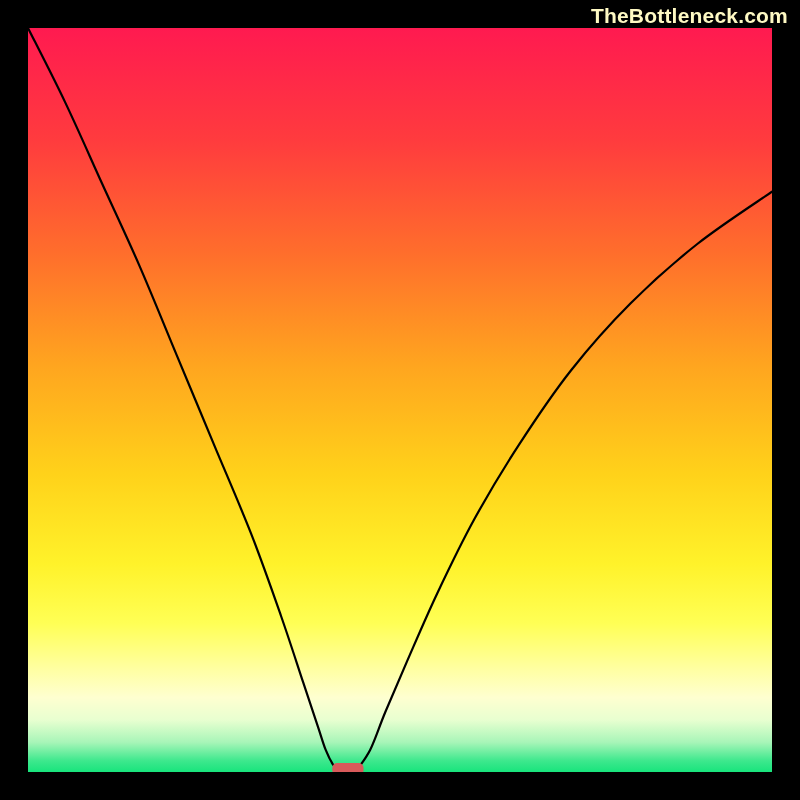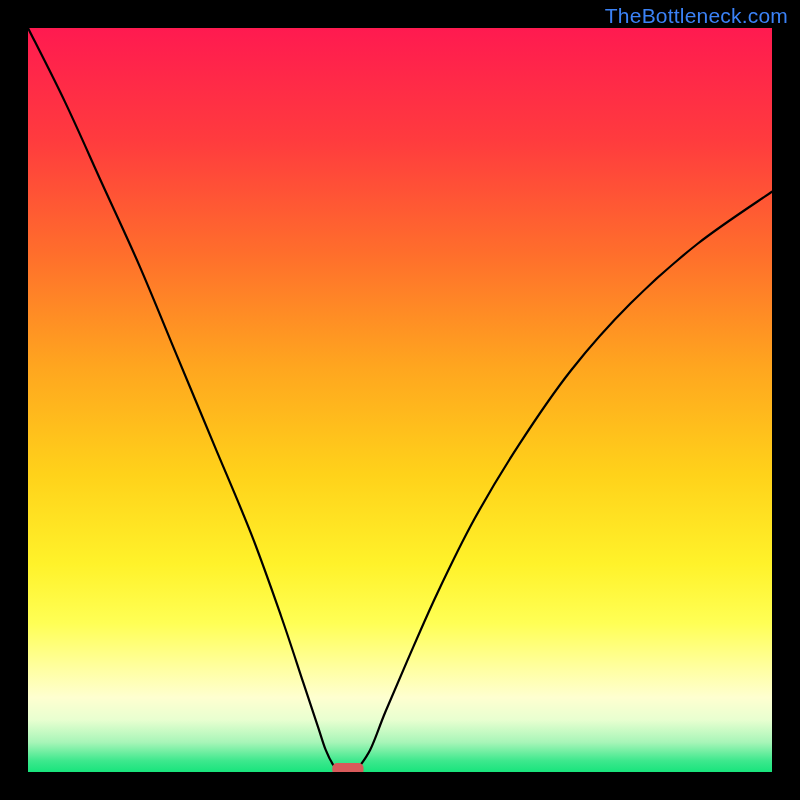--- a/index.html
+++ b/index.html
@@ -40,22 +40,22 @@
     top: 0;
     left: 0;
     width: 100%;
     height: 100%;
   }
   .watermark {
     position: absolute;
     top: 4px;
     right: 12px;
     font-size: 21px;
-    color: #3b82f6;
-    font-weight: 400;
+    color: #fef9c3;
+    font-weight: 700;
     letter-spacing: 0.2px;
     text-align: right;
   }
 </style>
 </head>
 <body>
 
 <div class="frame">
 
   <div class="watermark">TheBottleneck.com</div>

